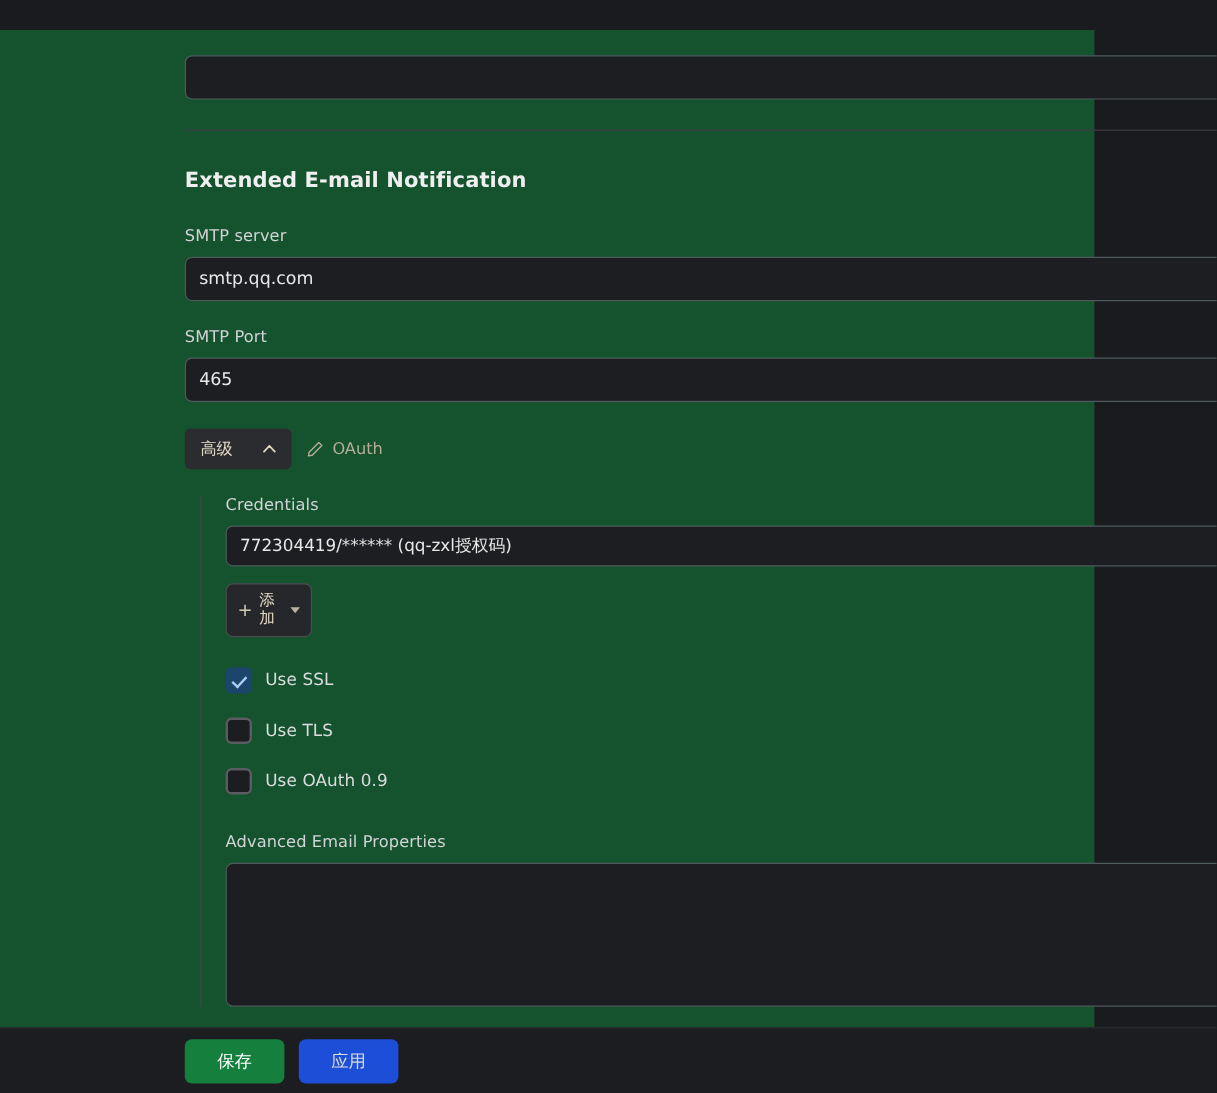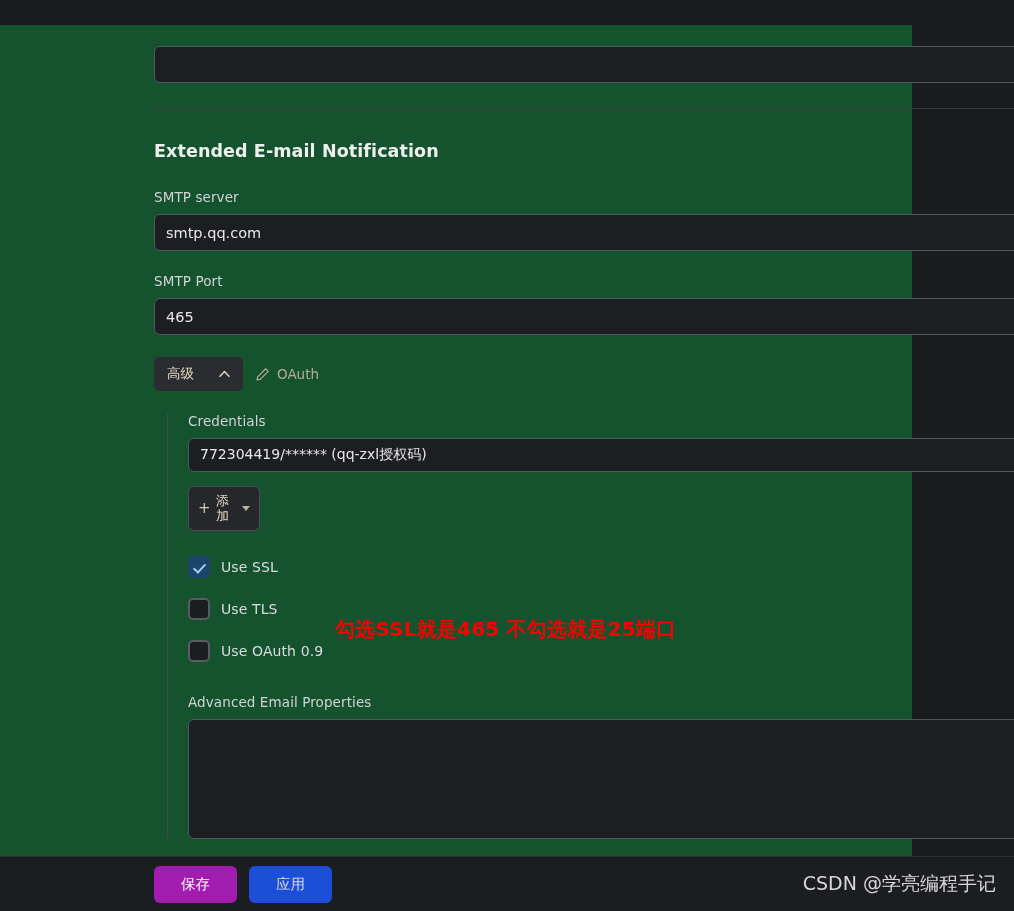--- a/index.html
+++ b/index.html
@@ -255,21 +255,21 @@
     height: 55px;
     background: #1c1d20;
     border-top: 1px solid #2c2d31;
     display: flex;
     align-items: center;
     padding-left: 154px;
     gap: 12px;
     z-index: 7;
   }
   .btn-primary {
-    background: #a21caf;
+    background: #15803d;
     color: #ffffff;
     border: none;
     border-radius: 6px;
     font-family: inherit;
     font-size: 14.5px;
     padding: 9px 27px;
     cursor: pointer;
   }
   .btn-secondary {
     background: #1d4ed8;
@@ -377,22 +377,20 @@
         <div style="height:31px;"></div>
         <label class="field-label">Advanced Email Properties</label>
         <div style="height:9px;"></div>
         <textarea class="big-area" style=""></textarea>
       </div>
 
       <div style="height:60px;"></div>
     </div>
   </div>
 
-  <div class="annotation">勾选SSL就是465  不勾选就是25端口</div>
 
   <div class="action-bar">
     <button class="btn-primary">保存</button>
     <button class="btn-secondary">应用</button>
   </div>
 
-  <div class="watermark">CSDN @学亮编程手记</div>
 
 </div>
 
 </body></html>

